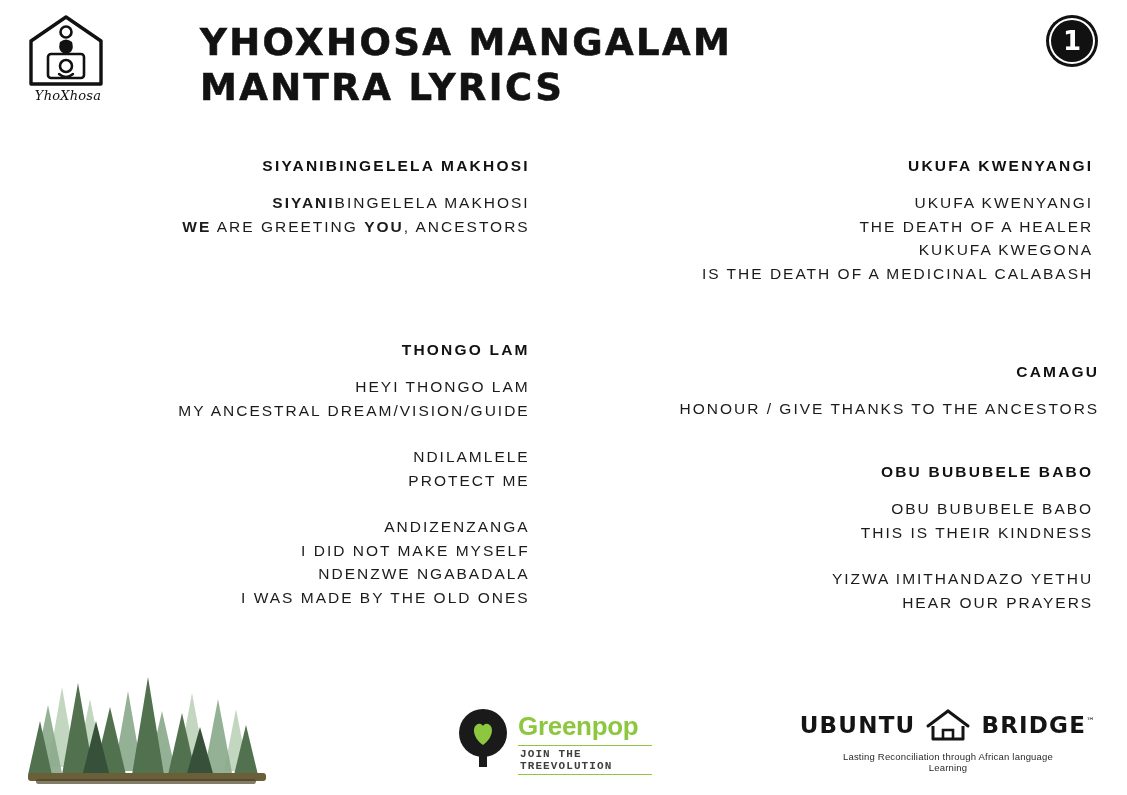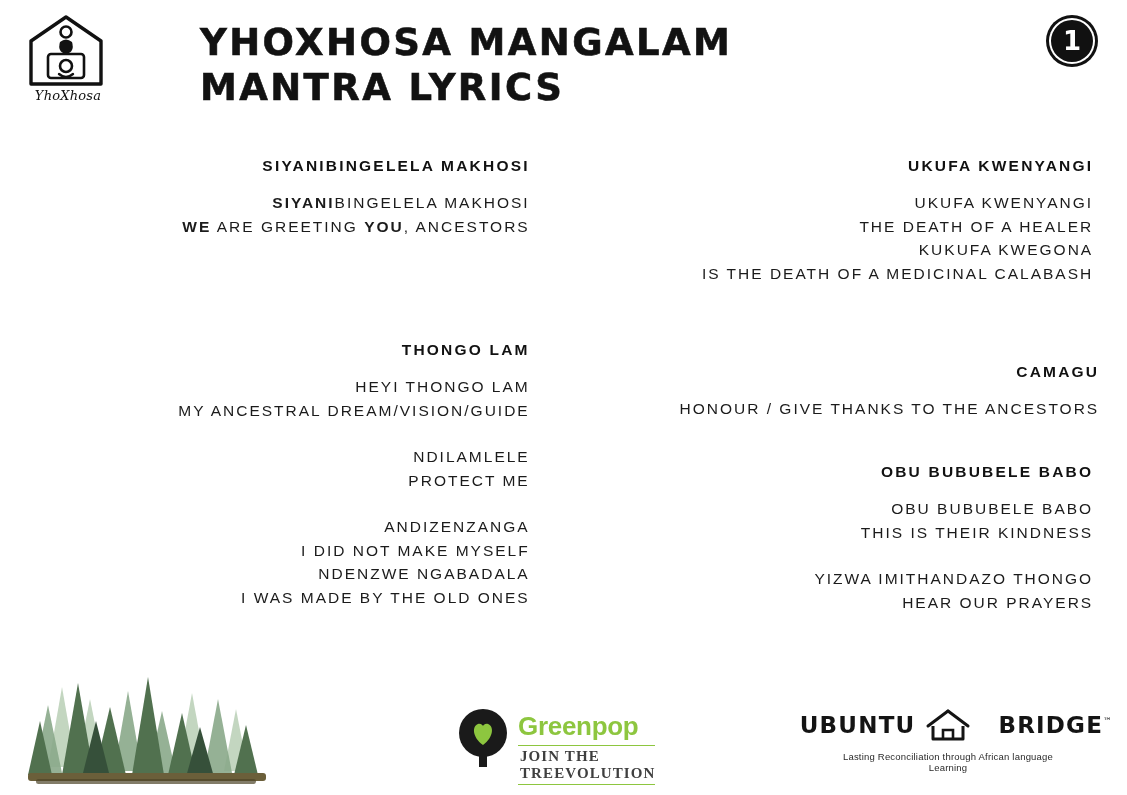--- a/index.html
+++ b/index.html
@@ -174,22 +174,22 @@
   .gp-name {
     font-family: Liberation Sans, sans-serif;
     font-weight: bold;
     font-size: 26px;
     color: #8dc63f;
     letter-spacing: -0.3px;
     line-height: 30px;
   }
   .gp-tag {
     margin-top: 4px;
-    font-family: Liberation Serif, serif;
-    font-size: 15px;
+    font-family: Liberation Mono, monospace;
+    font-size: 11px;
     font-weight: bold;
     letter-spacing: 1.1px;
     color: #3f3f3f;
     background: #ffffff;
     border-top: 1px solid #8dc63f;
     border-bottom: 1px solid #8dc63f;
     padding: 2px 0 2px 2px;
     display: inline-block;
   }
 
@@ -207,21 +207,20 @@
     justify-content: center;
     gap: 10px;
     height: 40px;
   }
   .ub-word {
     font-family: "DejaVu Sans", sans-serif;
     font-weight: bold;
     font-size: 23px;
     letter-spacing: 1.2px;
     color: #141414;
-    margin-left: 17px;
   }
   .ub-house {
     width: 46px;
     height: 34px;
     position: relative;
   }
   .ub-sup {
     font-size: 9px;
     vertical-align: super;
     font-weight: normal;
@@ -306,21 +305,21 @@
         <div class="lines">
           <div class="line">HONOUR / GIVE THANKS TO THE ANCESTORS</div>
         </div>
       </div>
 
       <div class="stanza s-right-3">
         <div class="stanza-title">OBU BUBUBELE BABO</div>
         <div class="lines">
           <div class="line">OBU BUBUBELE BABO</div>
           <div class="line">THIS IS THEIR KINDNESS</div>
-          <div class="line gap">YIZWA IMITHANDAZO THONGO</div>
+          <div class="line gap">YIZWA IMITHANDAZO YETHU</div>
           <div class="line">HEAR OUR PRAYERS</div>
         </div>
       </div>
     </div>
   </div>
 
   <div class="footer">
 
     <div class="forest">
       <svg width="240" height="140" viewBox="0 0 240 140" xmlns="http://www.w3.org/2000/svg">

